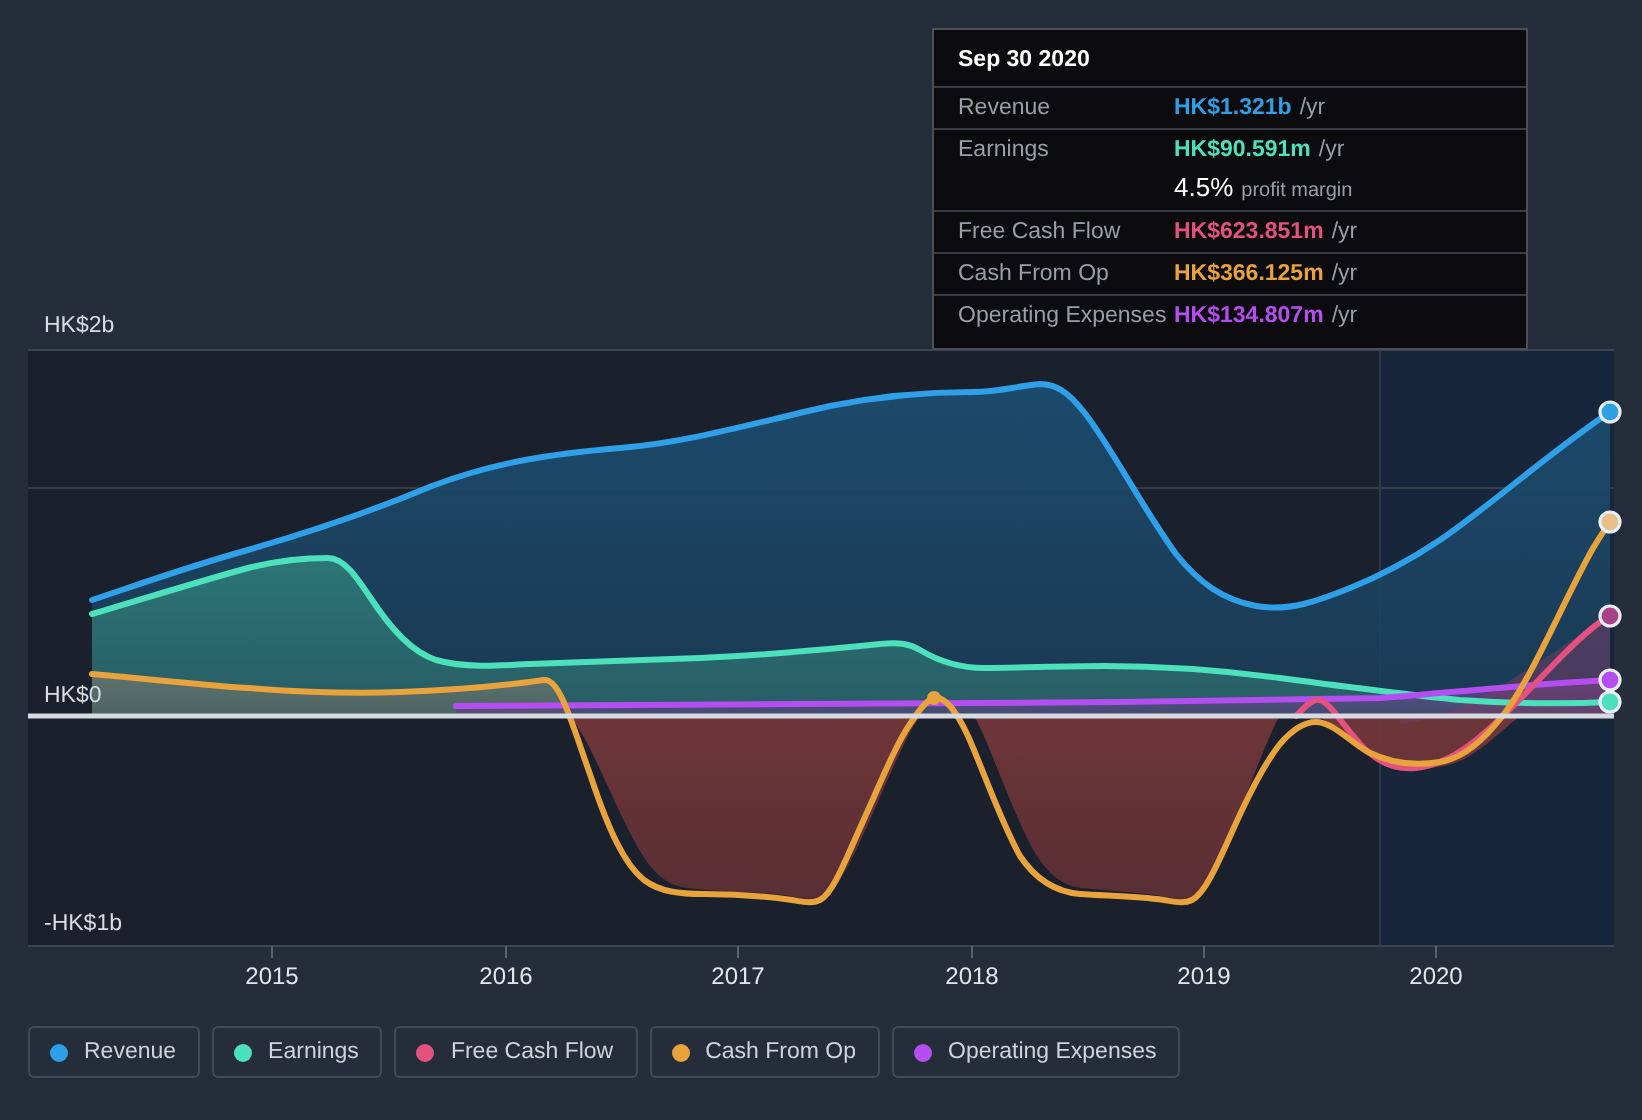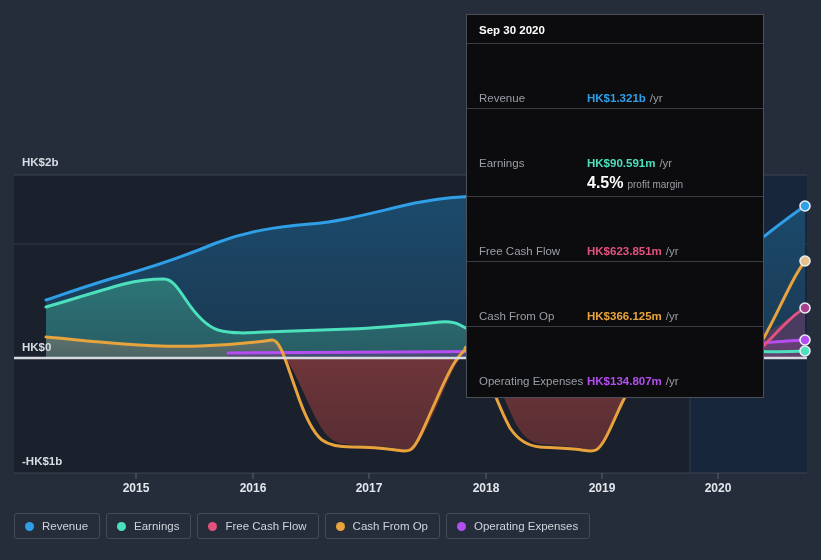--- a/index.html
+++ b/index.html
@@ -13,21 +13,21 @@
   #root {
     position: relative;
     width: 821px; height: 560px;
     background: #262d3a;
   }
 
   
   #chart-wrap {
     position: absolute;
     left: 0; top: 0;
-    width: 821px; height: 500px; font-weight: bold;
+    width: 821px; height: 500px;
   }
   #chart-svg { display: block; }
 
   .axis-label {
     fill: #d9dce3;
     font-family: "Liberation Sans", sans-serif;
     font-size: 11.5px;
   }
   .x-tick-label {
     fill: #e3e6ec;
@@ -62,29 +62,28 @@
   .tt-label {
     color: #9a9ea7;
     font-size: 11.5px;
     width: 108px;
     flex: 0 0 108px;
   }
   .tt-val {
     font-size: 11.5px;
     font-weight: bold;
     white-space: nowrap;
-    margin-top: 44px;
   }
   .tt-unit {
     color: #9a9ea7;
     font-size: 11.5px;
     font-weight: normal;
     margin-left: 4px;
   }
-  .tt-margin-val { color: #ffffff; font-size: 16px; font-weight: bold; }
+  .tt-margin-val { color: #ffffff; font-size: 13px; font-weight: normal; }
   .tt-margin-lbl { color: #9a9ea7; font-size: 10px; margin-left: 4px; }
 
   
   #legend {
     position: absolute;
     left: 14px; top: 513px;
     display: flex;
     gap: 6px;
   }
   .legend-item {

